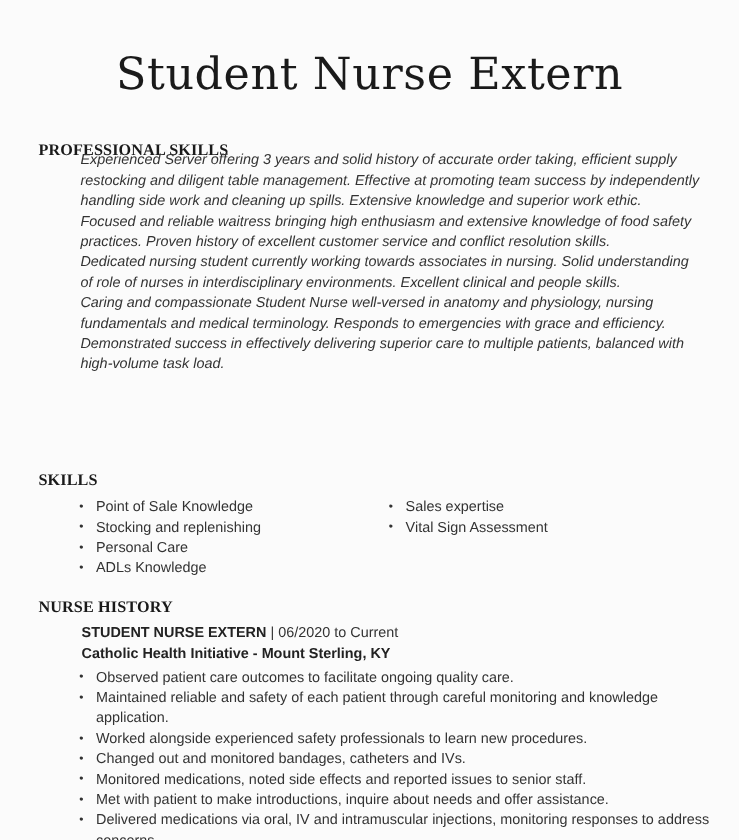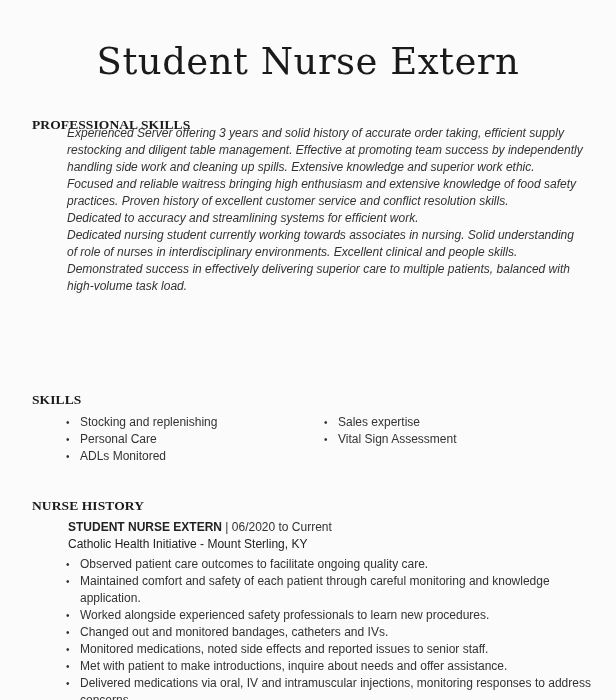--- a/index.html
+++ b/index.html
@@ -90,62 +90,63 @@
     }
     .job-title-line {
       margin: 0;
     }
     .job-title-line .job-title {
       font-weight: bold;
       color: #222222;
     }
     .job-company {
       margin: 0;
-      font-weight: normal;
+      font-weight: bold;
       color: #222222;
     }
     .job ul {
       list-style: none;
       margin: 3px 0 0 -2px;
       padding: 0;
     }
   </style>
 </head>
 <body>
 
 <h1 class="title">Student Nurse Extern</h1>
 
 <h2 class="section-heading" style="top:117px;">PROFESSIONAL SKILLS</h2>
 <div class="summary">
   <p>Experienced Server offering 3 years and solid history of accurate order taking, efficient supply restocking and diligent table management. Effective at promoting team success by independently handling side work and cleaning up spills. Extensive knowledge and superior work ethic.</p>
   <p>Focused and reliable waitress bringing high enthusiasm and extensive knowledge of food safety practices. Proven history of excellent customer service and conflict resolution skills.</p>
-  <p>Dedicated to accuracy and streamlining systems for efficient work.</p>
   <p>Dedicated nursing student currently working towards associates in nursing. Solid understanding of role of nurses in interdisciplinary environments. Excellent clinical and people skills.</p>
+  <p>Caring and compassionate Student Nurse well-versed in anatomy and physiology, nursing fundamentals and medical terminology. Responds to emergencies with grace and efficiency.</p>
   <p>Demonstrated success in effectively delivering superior care to multiple patients, balanced with high-volume task load.</p>
 </div>
 
 <h2 class="section-heading" style="top:392px;">SKILLS</h2>
 <div class="skills">
   <ul class="bullet-list col-left">
+    <li>Point of Sale Knowledge</li>
     <li>Stocking and replenishing</li>
     <li>Personal Care</li>
-    <li>ADLs Monitored</li>
+    <li>ADLs Knowledge</li>
   </ul>
   <ul class="bullet-list col-right">
     <li>Sales expertise</li>
     <li>Vital Sign Assessment</li>
   </ul>
 </div>
 
 <h2 class="section-heading" style="top:498px;">NURSE HISTORY</h2>
 <div class="job">
   <p class="job-title-line"><span class="job-title">STUDENT NURSE EXTERN</span><span> | </span><span>06/2020 to Current</span></p>
   <p class="job-company">Catholic Health Initiative - Mount Sterling, KY</p>
   <ul class="bullet-list">
     <li>Observed patient care outcomes to facilitate ongoing quality care.</li>
-    <li>Maintained comfort and safety of each patient through careful monitoring and knowledge application.</li>
+    <li>Maintained reliable and safety of each patient through careful monitoring and knowledge application.</li>
     <li>Worked alongside experienced safety professionals to learn new procedures.</li>
     <li>Changed out and monitored bandages, catheters and IVs.</li>
     <li>Monitored medications, noted side effects and reported issues to senior staff.</li>
     <li>Met with patient to make introductions, inquire about needs and offer assistance.</li>
     <li>Delivered medications via oral, IV and intramuscular injections, monitoring responses to address concerns.</li>
   </ul>
 </div>
 
 </body></html>

